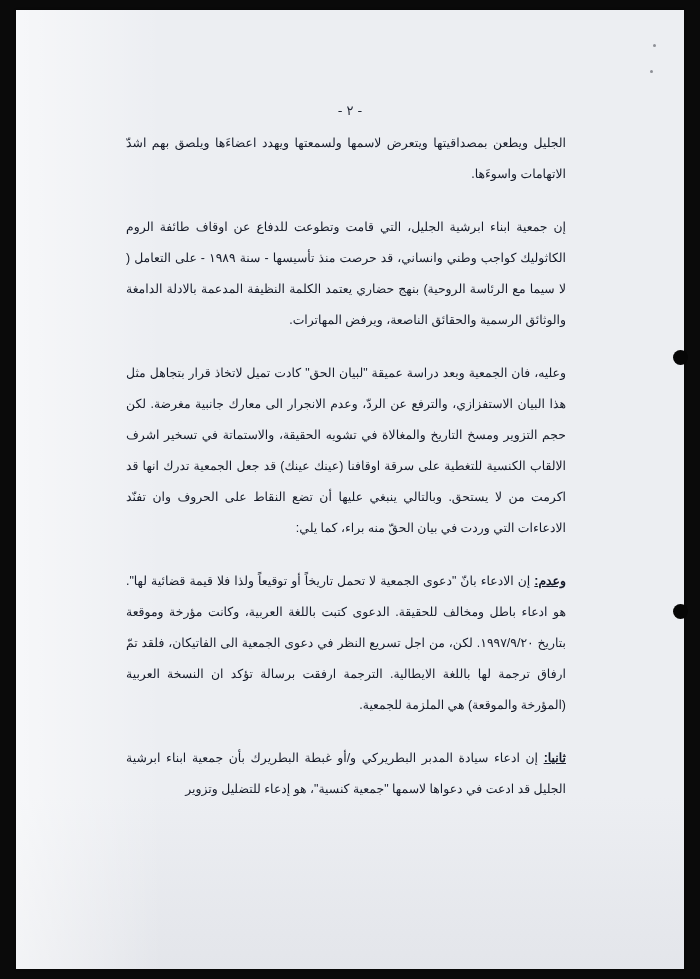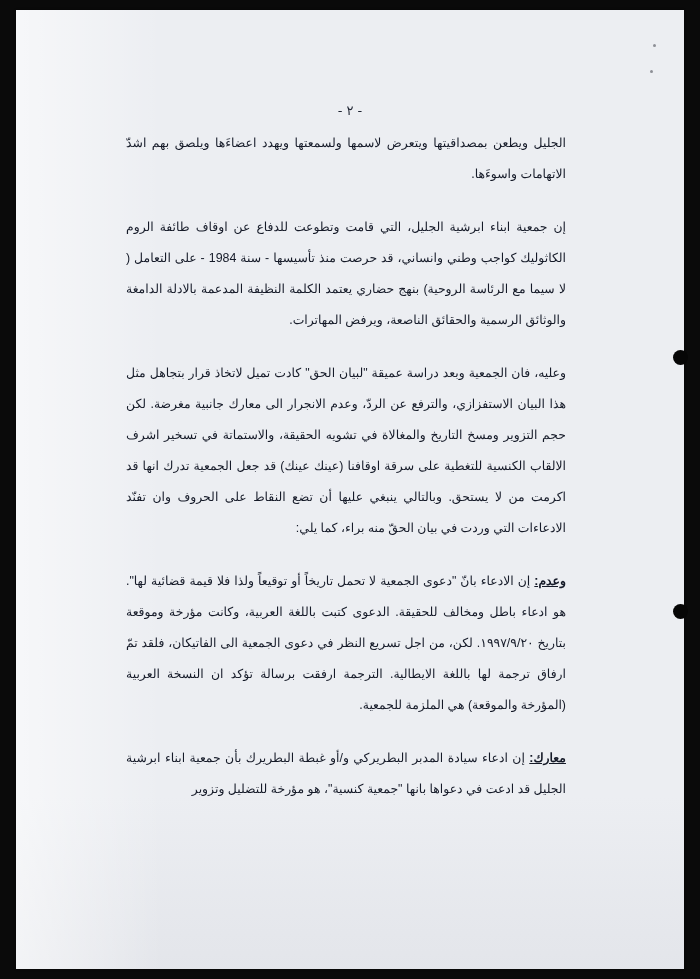--- a/index.html
+++ b/index.html
@@ -109,33 +109,33 @@
 
       <div class="page-number">- ٢ -</div>
 
       <div class="body-text">
 
         <p class="para">
           <span>الجليل ويطعن بمصداقيتها ويتعرض لاسمها ولسمعتها ويهدد اعضاءَها ويلصق بهم اشدّ الاتهامات واسوءَها.</span>
         </p>
 
         <p class="para gap-sm">
-          <span>إن جمعية ابناء ابرشية الجليل، التي قامت وتطوعت للدفاع عن اوقاف طائفة الروم الكاثوليك كواجب وطني وانساني، قد حرصت منذ تأسيسها - سنة 1984 - على التعامل ( لا سيما مع الرئاسة الروحية) بنهج حضاري يعتمد الكلمة النظيفة المدعمة بالادلة الدامغة والوثائق الرسمية والحقائق الناصعة، ويرفض المهاترات.</span>
+          <span>إن جمعية ابناء ابرشية الجليل، التي قامت وتطوعت للدفاع عن اوقاف طائفة الروم الكاثوليك كواجب وطني وانساني، قد حرصت منذ تأسيسها - سنة ١٩٨٩ - على التعامل ( لا سيما مع الرئاسة الروحية) بنهج حضاري يعتمد الكلمة النظيفة المدعمة بالادلة الدامغة والوثائق الرسمية والحقائق الناصعة، ويرفض المهاترات.</span>
         </p>
 
         <p class="para gap-lg">
           <span>وعليه، فان الجمعية وبعد دراسة عميقة "لبيان الحق" كادت تميل لاتخاذ قرار بتجاهل مثل هذا البيان الاستفزازي، والترفع عن الردّ، وعدم الانجرار الى معارك جانبية مغرضة. لكن حجم التزوير ومسخ التاريخ والمغالاة في تشويه الحقيقة، والاستماتة في تسخير اشرف الالقاب الكنسية للتغطية على سرقة اوقافنا (عينك عينك) قد جعل الجمعية تدرك انها قد اكرمت من لا يستحق. وبالتالي ينبغي عليها أن تضع النقاط على الحروف وان تفنّد الادعاءات التي وردت في بيان الحقّ منه براء، كما يلي:</span>
         </p>
 
         <p class="para gap-lg">
           <span class="underline-lead">وعدم:</span>
           <span>إن الادعاء بانّ "دعوى الجمعية لا تحمل تاريخاً أو توقيعاً ولذا فلا قيمة قضائية لها". هو ادعاء باطل ومخالف للحقيقة. الدعوى كتبت باللغة العربية، وكانت مؤرخة وموقعة بتاريخ ١٩٩٧/٩/٢٠. لكن، من اجل تسريع النظر في دعوى الجمعية الى الفاتيكان، فلقد تمّ ارفاق ترجمة لها باللغة الايطالية. الترجمة ارفقت برسالة تؤكد ان النسخة العربية (المؤرخة والموقعة) هي الملزمة للجمعية.</span>
         </p>
 
         <p class="para">
-          <span class="underline-lead">معارك:</span>
-          <span>إن ادعاء سيادة المدبر البطريركي و/أو غبطة البطريرك بأن جمعية ابناء ابرشية الجليل قد ادعت في دعواها بانها "جمعية كنسية"، هو مؤرخة للتضليل وتزوير</span>
+          <span class="underline-lead">ثانيا:</span>
+          <span>إن ادعاء سيادة المدبر البطريركي و/أو غبطة البطريرك بأن جمعية ابناء ابرشية الجليل قد ادعت في دعواها لاسمها "جمعية كنسية"، هو إدعاء للتضليل وتزوير</span>
         </p>
 
       </div>
     </div>
   </div>
 </div>
 
 </body></html>

